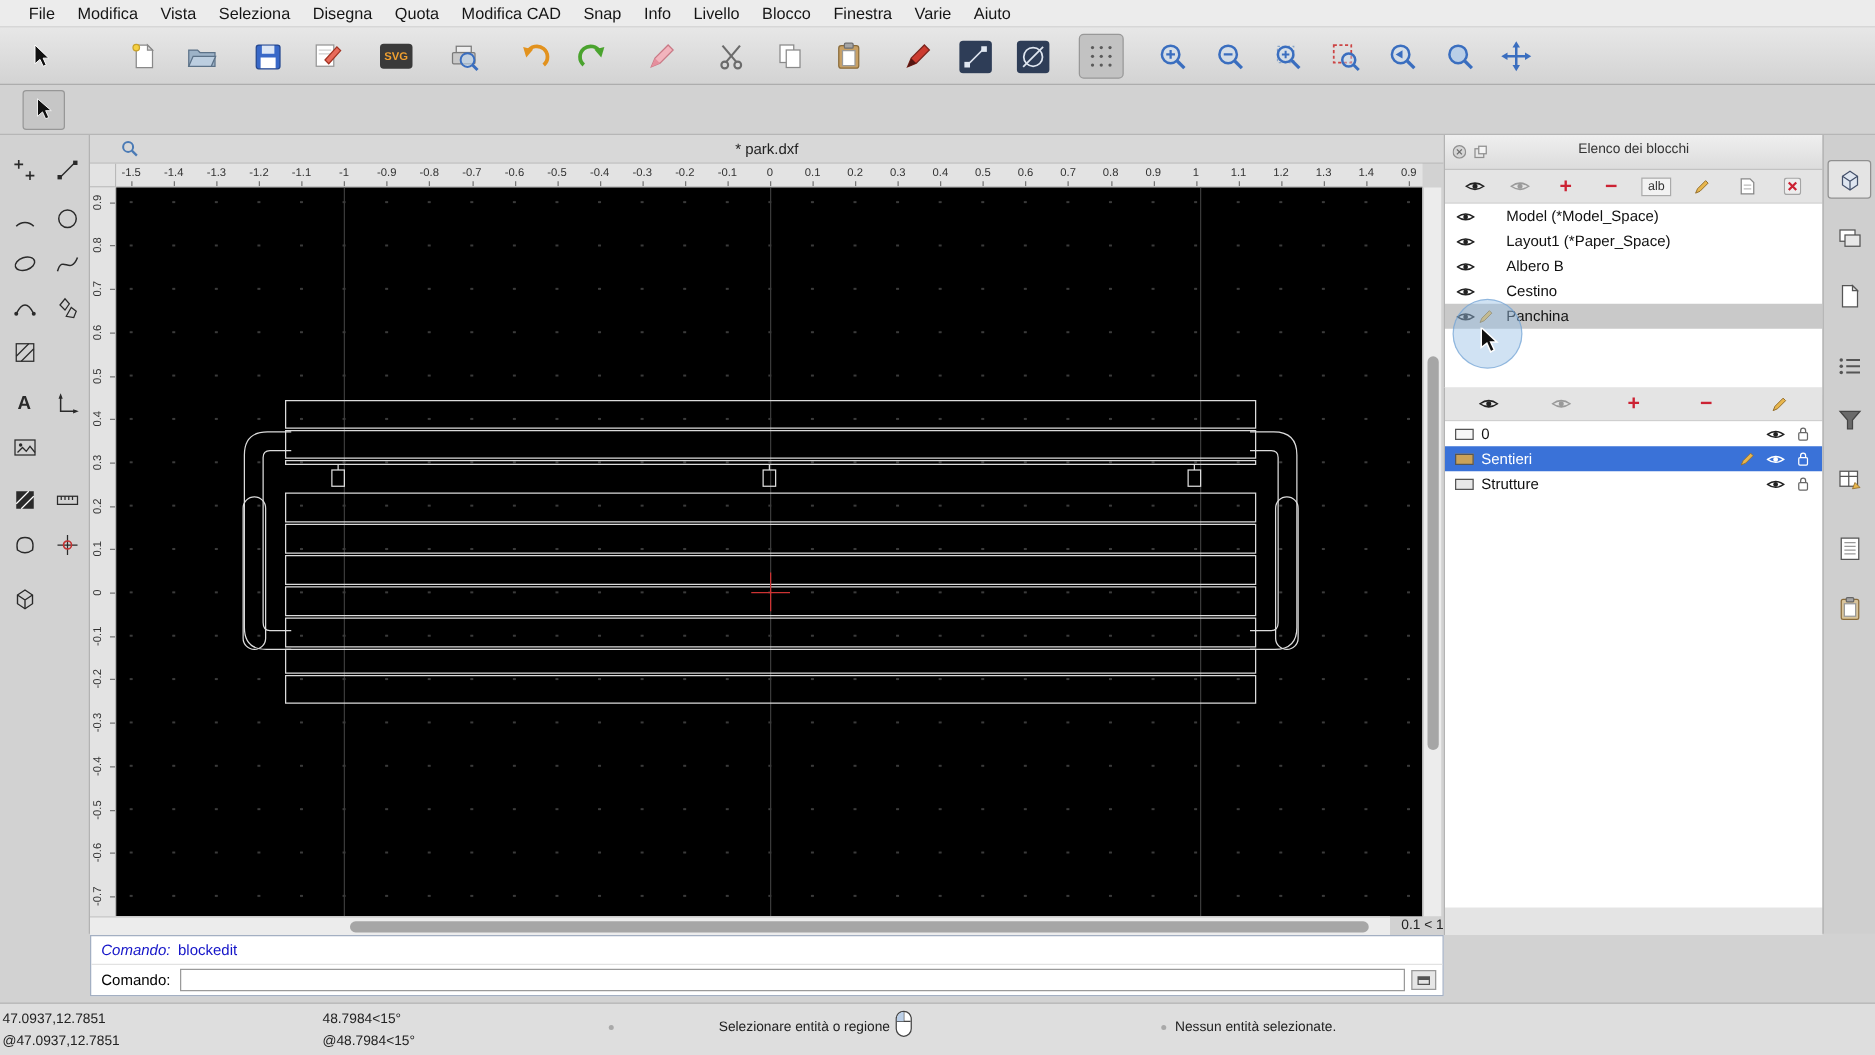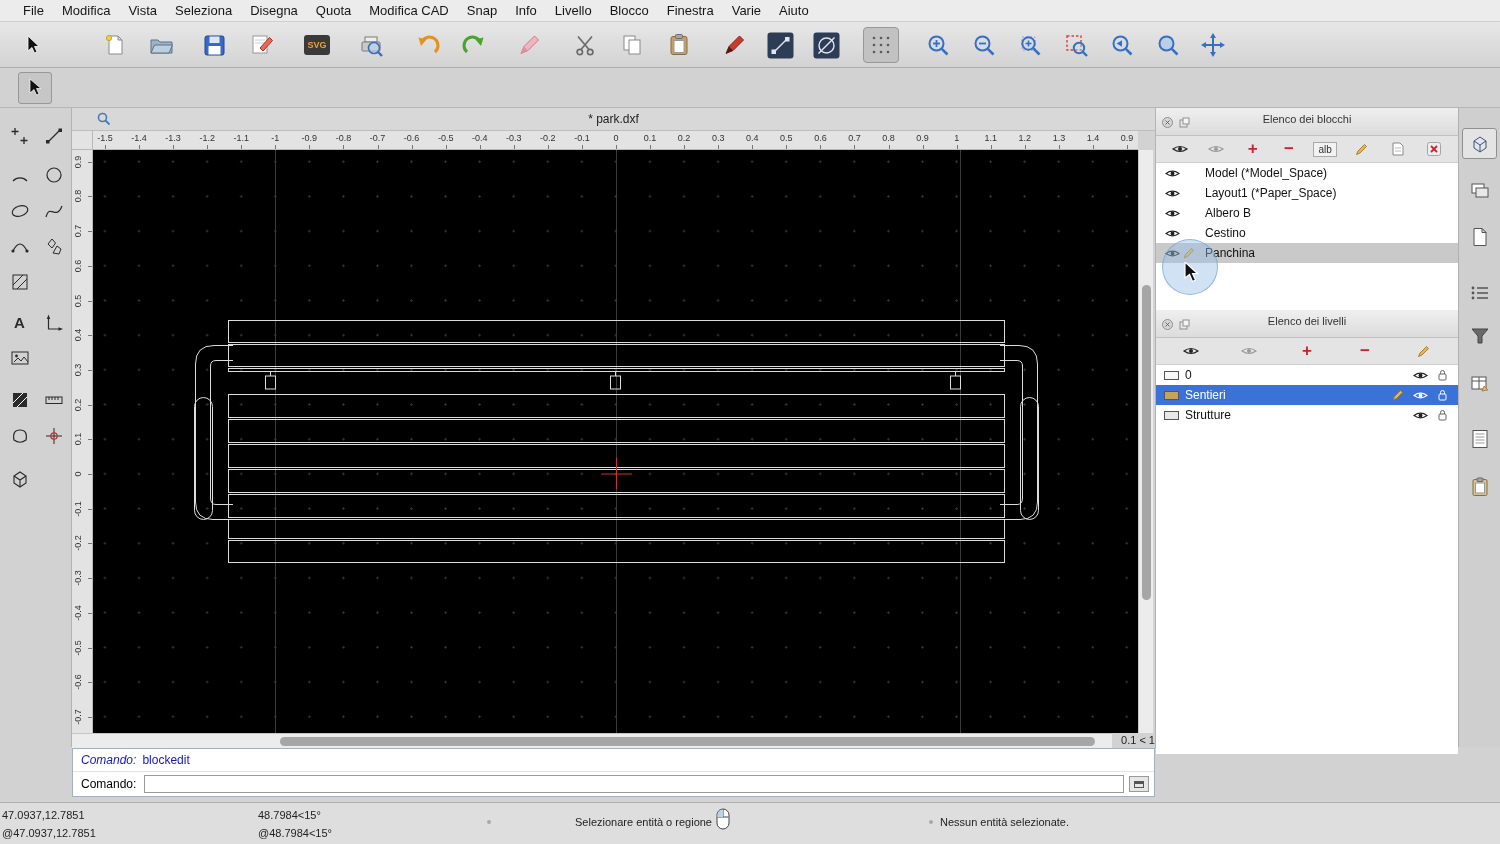--- a/index.html
+++ b/index.html
@@ -730,31 +730,20 @@
             <svg width="12" height="12" viewBox="0 0 12 12">
               <path d="M1 11 L2.5 7.5 L8.5 1.5 L10.5 3.5 L4.5 9.5 Z" fill="#e8b64c" stroke="#946f2e" stroke-width="0.7"></path>
             </svg>
           </span>
           <span>Panchina</span>
         </div>
       </div>
   </div>
 
   <div class="panel" style="top:310px;height:438px">
-    <div class="panel-header">
-      <span class="ph-close"><svg width="11" height="11">
-            <circle cx="5.5" cy="5.5" r="5" fill="#d6d6d6" stroke="#8f8f8f"></circle>
-            <path d="M3.5 3.5 L7.5 7.5 M7.5 3.5 L3.5 7.5" stroke="#6a6a6a"></path>
-          </svg></span>
-      <span class="ph-detach"><svg width="11" height="11">
-            <rect x="1" y="3" width="7" height="7" fill="#e8e8e8" stroke="#8f8f8f"></rect>
-            <rect x="4" y="1" width="6" height="6" fill="#f4f4f4" stroke="#8f8f8f"></rect>
-          </svg></span>
-      <span>Elenco dei livelli</span>
-    </div>
     <div class="panel-toolbar">
       <span class="ptool">
           <svg width="16" height="12">
             <path d="M1 6 Q8 1 15 6 Q8 11 1 6 Z" fill="none" stroke="#222" stroke-width="1.2"></path>
             <circle cx="8" cy="6" r="2" fill="#222"></circle>
           </svg>
         </span>
       <span class="ptool">
           <svg width="16" height="12">
             <path d="M1 6 Q8 1 15 6 Q8 11 1 6 Z" fill="none" stroke="#9a9a9a" stroke-width="1.2"></path>

